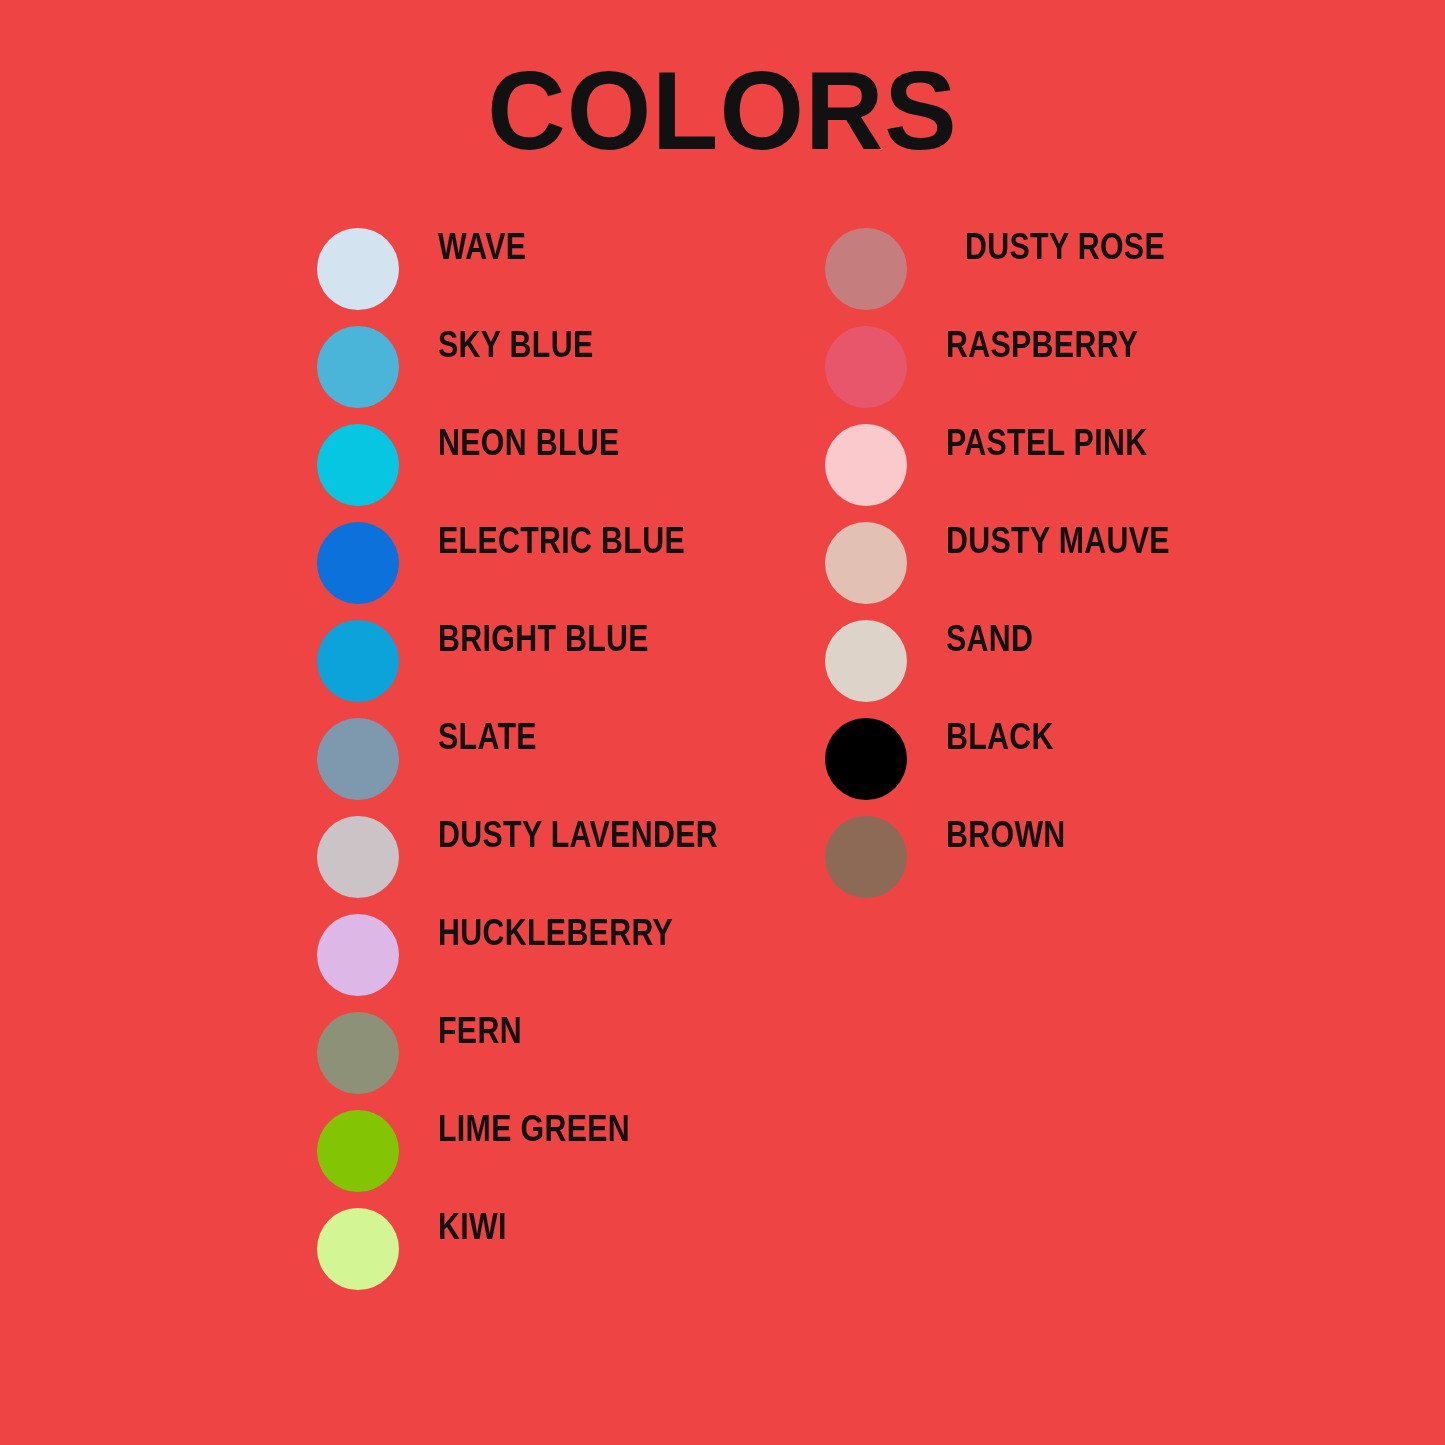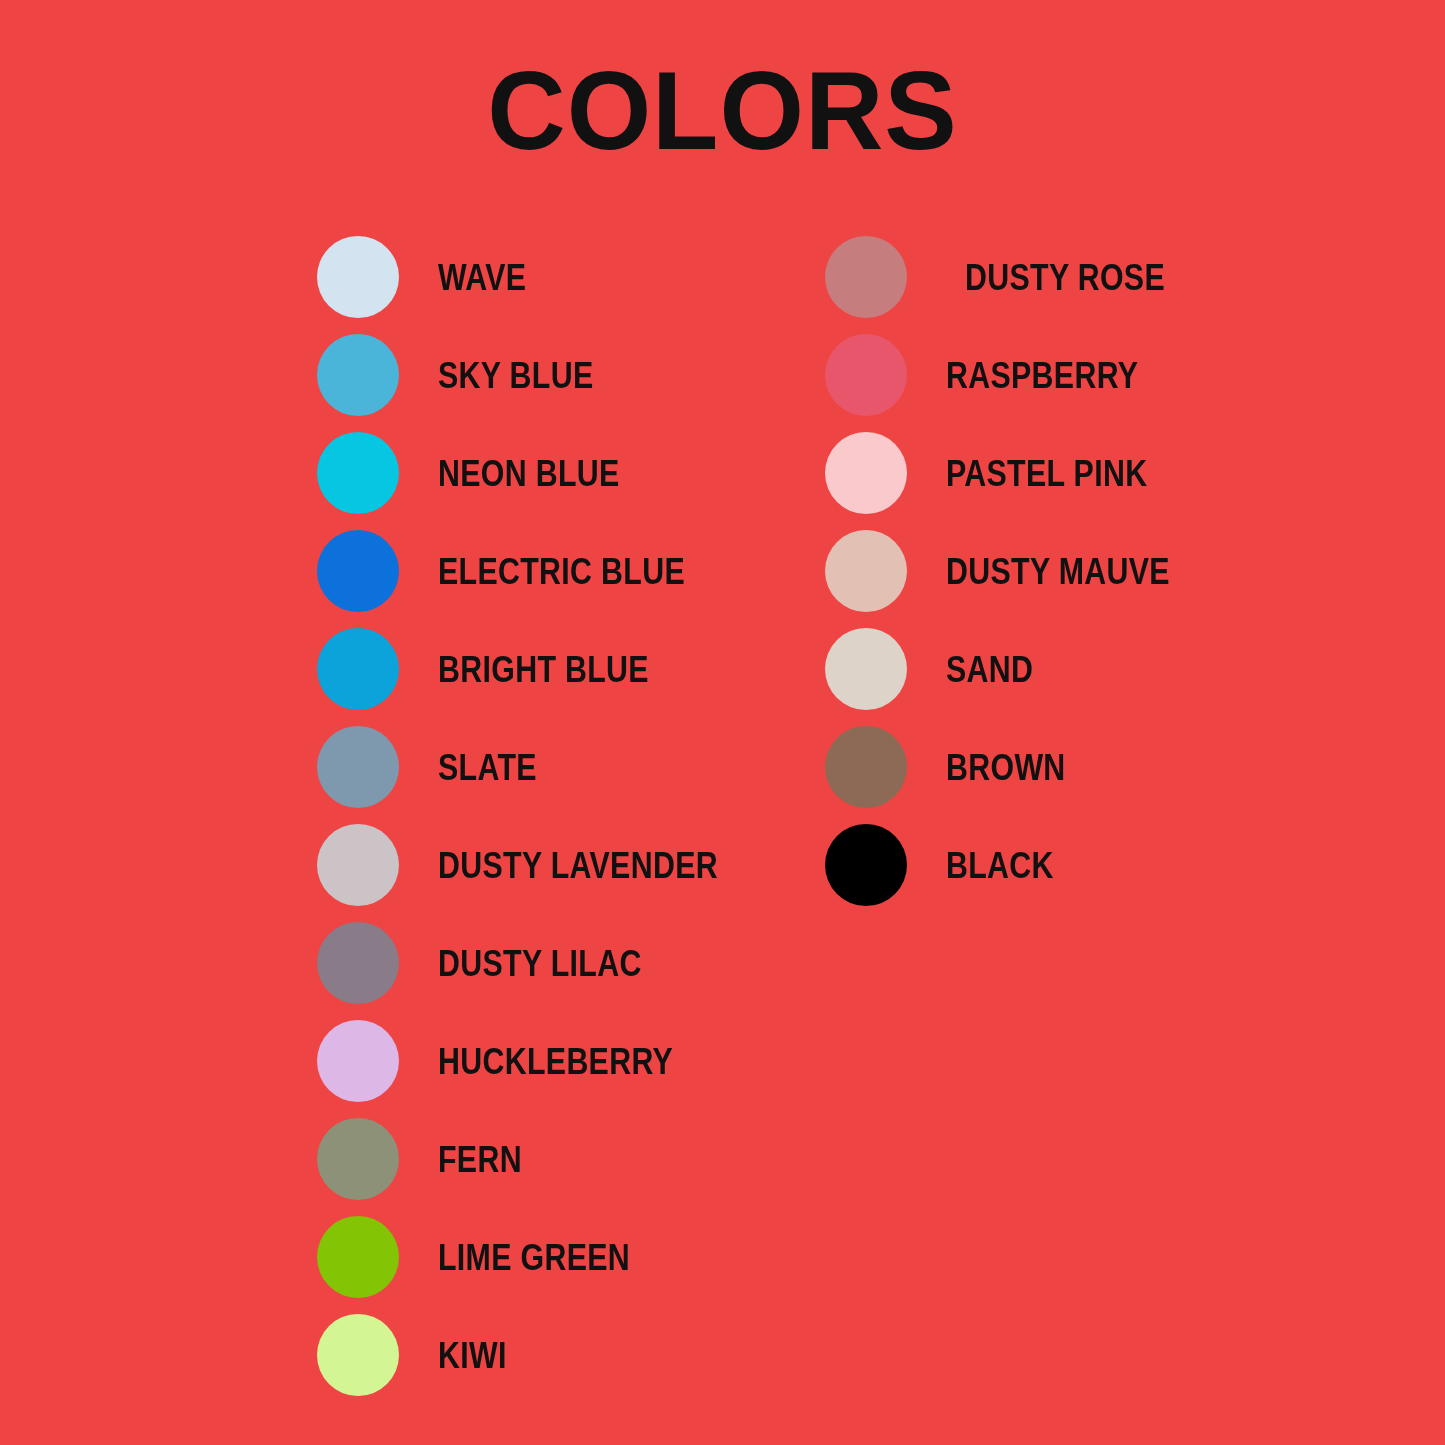--- a/index.html
+++ b/index.html
@@ -44,21 +44,21 @@
     top: 228px;
   }
 
   #column-left  { left: 317px; }
   #column-right { left: 825px; }
 
   .swatch-row {
     position: relative;
     height: 98px;
     display: flex;
-    align-items: center;
+    align-items: flex-start;
   }
 
   .swatch-dot {
     width: 82px;
     height: 82px;
     border-radius: 50%;
     flex: 0 0 82px;
     background: #cccccc;
   }
 
@@ -113,24 +113,20 @@
       </div>
       <div class="swatch-row">
         <div class="swatch-dot" style="background: rgb(126, 152, 173);"></div>
         <span class="swatch-label">SLATE</span>
       </div>
       <div class="swatch-row">
         <div class="swatch-dot" style="background: rgb(203, 195, 197);"></div>
         <span class="swatch-label">DUSTY LAVENDER</span>
       </div>
       <div class="swatch-row">
-        <div class="swatch-dot" style="background: rgb(137, 123, 135);"></div>
-        <span class="swatch-label">DUSTY LILAC</span>
-      </div>
-      <div class="swatch-row">
         <div class="swatch-dot" style="background: rgb(221, 183, 230);"></div>
         <span class="swatch-label">HUCKLEBERRY</span>
       </div>
       <div class="swatch-row">
         <div class="swatch-dot" style="background: rgb(141, 145, 120);"></div>
         <span class="swatch-label">FERN</span>
       </div>
       <div class="swatch-row">
         <div class="swatch-dot" style="background: rgb(131, 196, 4);"></div>
         <span class="swatch-label">LIME GREEN</span>
@@ -156,22 +152,22 @@
       </div>
       <div class="swatch-row">
         <div class="swatch-dot" style="background: rgb(227, 192, 180);"></div>
         <span class="swatch-label">DUSTY MAUVE</span>
       </div>
       <div class="swatch-row">
         <div class="swatch-dot" style="background: rgb(222, 211, 201);"></div>
         <span class="swatch-label">SAND</span>
       </div>
       <div class="swatch-row">
+        <div class="swatch-dot" style="background: rgb(0, 0, 0);"></div>
+        <span class="swatch-label">BLACK</span>
+      </div>
+      <div class="swatch-row">
         <div class="swatch-dot" style="background: rgb(141, 106, 86);"></div>
         <span class="swatch-label">BROWN</span>
-      </div>
-      <div class="swatch-row">
-        <div class="swatch-dot" style="background: rgb(0, 0, 0);"></div>
-        <span class="swatch-label">BLACK</span>
       </div>
     </div>
 
 </div>
 
 </body></html>

